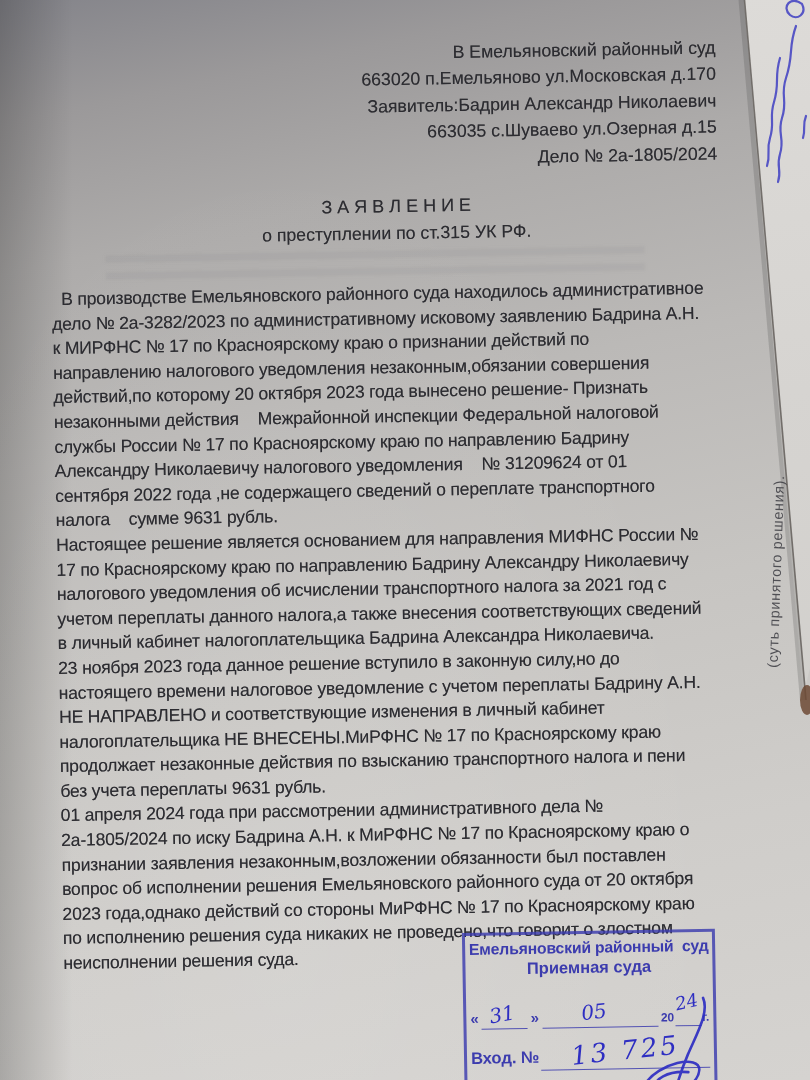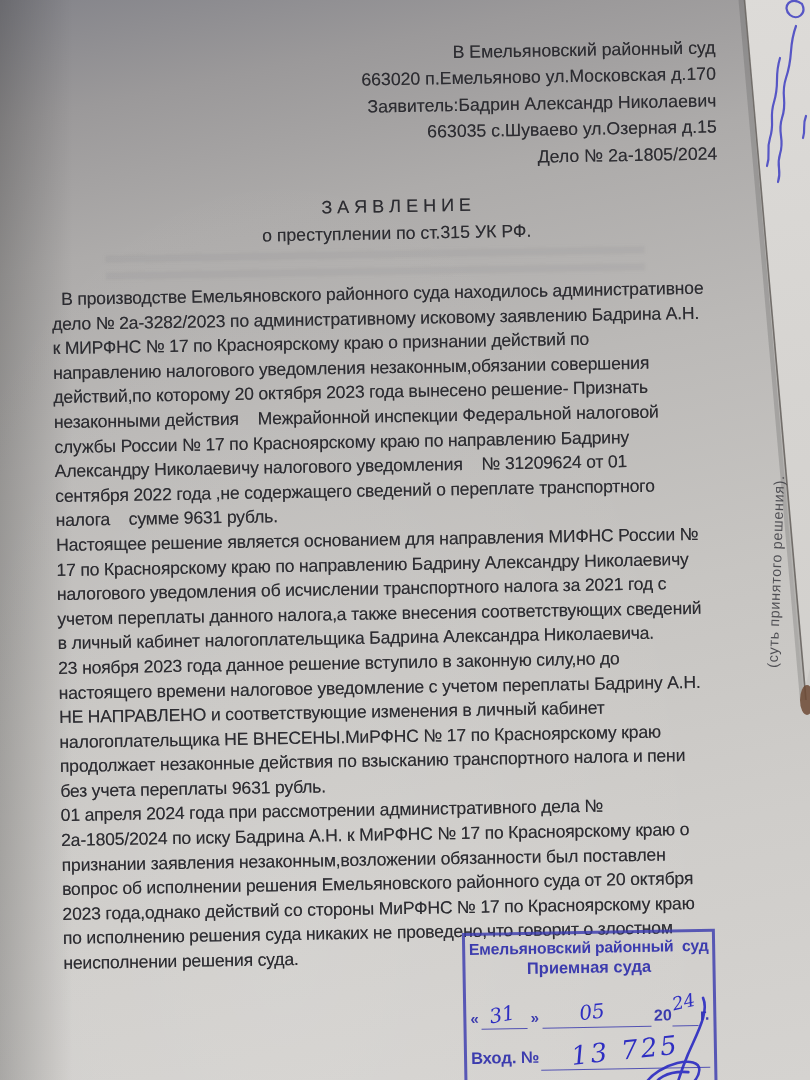--- a/index.html
+++ b/index.html
@@ -59,21 +59,21 @@
     border:3px solid rgba(60,60,174,.82);color:#3c3cae;overflow:visible;
   }
   .s-line1{margin-top:5px;text-align:center;font-weight:bold;font-size:15.8px;letter-spacing:-.2px;white-space:pre;}
   .s-line2{text-align:center;font-weight:bold;font-size:16.5px;margin-top:1px;}
   .date-row{position:absolute;top:64px;left:4px;right:4px;height:30px;display:flex;align-items:flex-end;}
   .oq,.cq{font-size:15px;padding-bottom:3px;font-weight:bold;}
   .slot{border-bottom:1.8px solid rgba(60,60,174,.85);height:24px;position:relative;}
   .slot.day{width:46px;margin:0 3px;}
   .slot.month{flex:1;margin:0 3px;}
   .slot.year{width:26px;margin:0 1px;}
-  .py,.gs{font-weight:bold;font-size:16px;padding-bottom:2px;}
+  .py,.gs{font-weight:bold;font-size:12px;padding-bottom:2px;}
   .hw{font-family:"DejaVu Serif",serif;font-style:italic;color:#2e2ec2;}
   .hw.day{position:absolute;left:8px;bottom:2px;font-size:20px;transform:rotate(-9deg);}
   .hw.month{position:absolute;left:34%;bottom:3px;font-size:20px;transform:rotate(-6deg);}
   .hw.year{position:absolute;left:0px;bottom:13px;font-size:18px;transform:rotate(-12deg);}
   .entry-row{position:absolute;top:102px;left:4px;right:4px;height:34px;display:flex;align-items:flex-end;}
   .entry-label{font-weight:bold;font-size:16.5px;padding-bottom:4px;white-space:pre;}
   .slot.entry{flex:1;height:30px;margin-left:2px;}
   .hw.num{position:absolute;left:30px;bottom:3px;font-size:26px;letter-spacing:3px;transform:rotate(-5deg);white-space:pre;}
   .s-fio{position:absolute;top:142px;left:6px;font-weight:bold;font-size:15px;}
   .sig-svg{position:absolute;right:-6px;top:64px;overflow:visible;}

